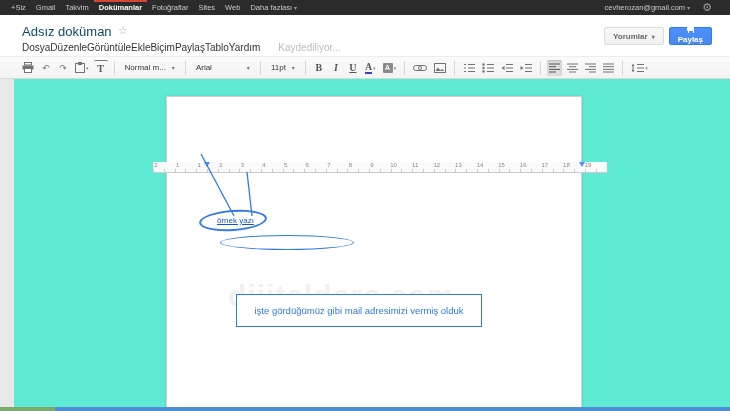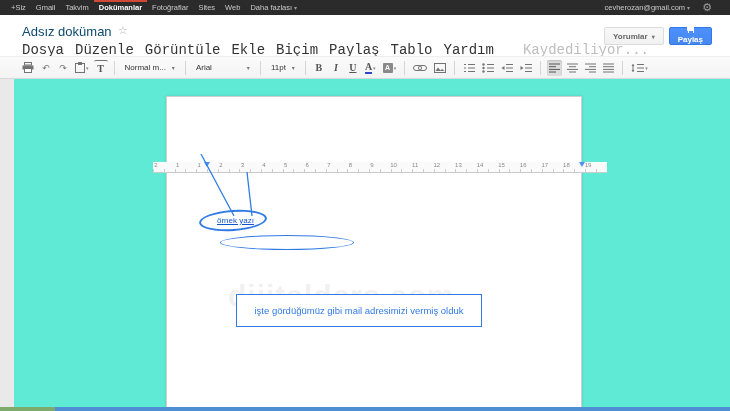--- a/index.html
+++ b/index.html
@@ -17,21 +17,21 @@
   .tb-link { display:inline-flex; align-items:center; padding:0 5px; height:15px; position:relative; cursor:pointer; }
   .tb-link.active { color:#fff; font-weight:bold; }
   .tb-link.active::before { content:''; position:absolute; left:0; top:0; right:0; height:2px; background:var(--tab-red); }
   .tb-right { margin-left:auto; display:flex; align-items:center; padding-right:18px; gap:7px; }
   .tb-caret { font-size:6px; color:#999; margin-left:2px; }
   .gear { color:#9a9a9a; font-size:11px; line-height:1; cursor:pointer; }
   
   .header { position:absolute; left:0; top:15px; width:730px; height:41px; background:#fff; }
   .doc-title { position:absolute; left:22px; top:9px; font-size:13px; color:#0c4a6e; }
   .star { position:absolute; left:118px; top:9px; font-size:11px; color:#b5b5b5; cursor:pointer; }
-  .menubar { position:absolute; left:22px; top:27px; display:flex; gap:11px; font-size:14px; color:#333;font-family:Liberation Mono, monospace; }
+  .menubar { position:absolute; left:22px; top:27px; display:flex; font-size:10px; color:#333; }
   .menu-item { cursor:pointer; }
   .save-status { color:#bdbdbd; margin-left:18px; }
   .hdr-buttons { position:absolute; right:18px; top:12px; display:flex; gap:5px; }
   .btn { height:18px; display:inline-flex; align-items:center; font-size:8px; font-weight:bold;
          border-radius:2px; padding:0 8px; cursor:pointer; }
   .btn-comments { background:linear-gradient(#f8f8f8,#f1f1f1); border:1px solid #dcdcdc; color:#666; }
   .btn-comments .tb-caret { color:#777; margin-left:4px; }
   .btn-share { background:linear-gradient(var(--share-blue),#4787ed); border:1px solid #3079ed; color:#fff; gap:4px;flex-direction:column; }
   .lock { position:relative; width:7px; height:9px; display:inline-block; }
   .lock::before { content:''; position:absolute; top:0; left:1px; width:4px; height:4px;

